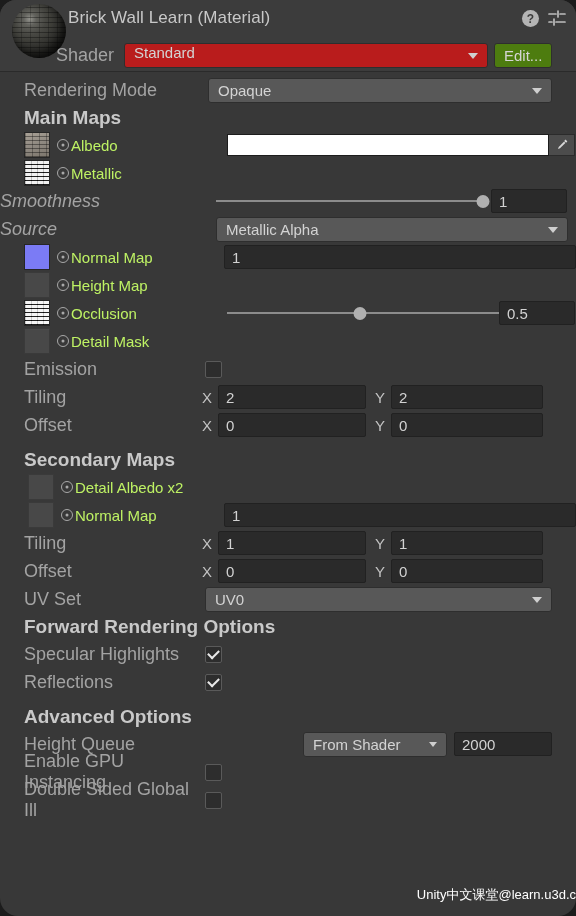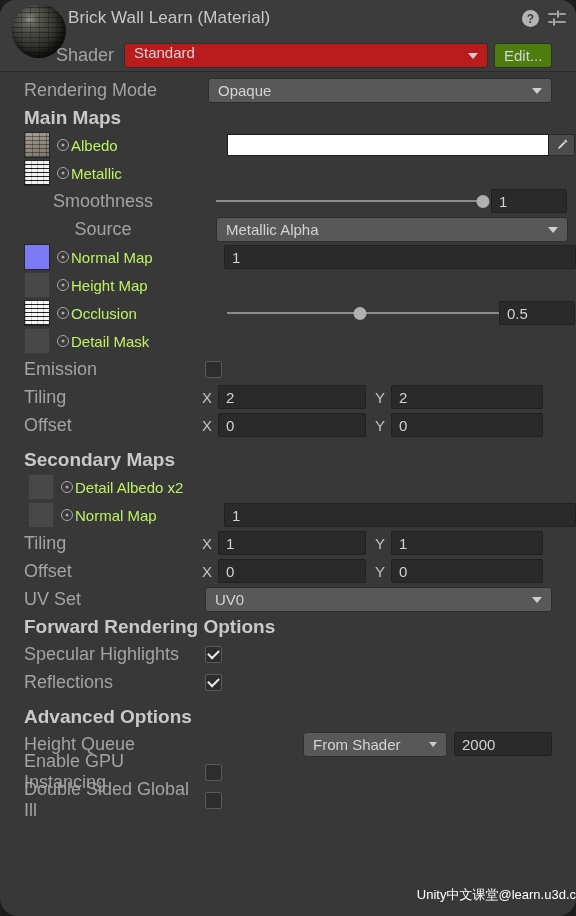--- a/index.html
+++ b/index.html
@@ -109,21 +109,21 @@
     height: 24px; display: flex; align-items: center;
     margin-bottom: 3px;
   }
   .section-head.spaced { margin-top: 11px; }
 
   .lbl {
     font-size: 18px; color: #a3a3a3;
     box-sizing: border-box;
   }
   .lbl-right {
-    width: 216px; text-align: center; padding-right: 10px;
+    width: 216px; text-align: left; padding-right: 10px; font-style: italic;
   }
   .lbl-left { padding-left: 24px; }
 
   
   .texslot {
     width: 26px; height: 26px;
     border: 1px solid #262626;
     box-sizing: border-box;
     margin-left: 24px;
     flex: none;

